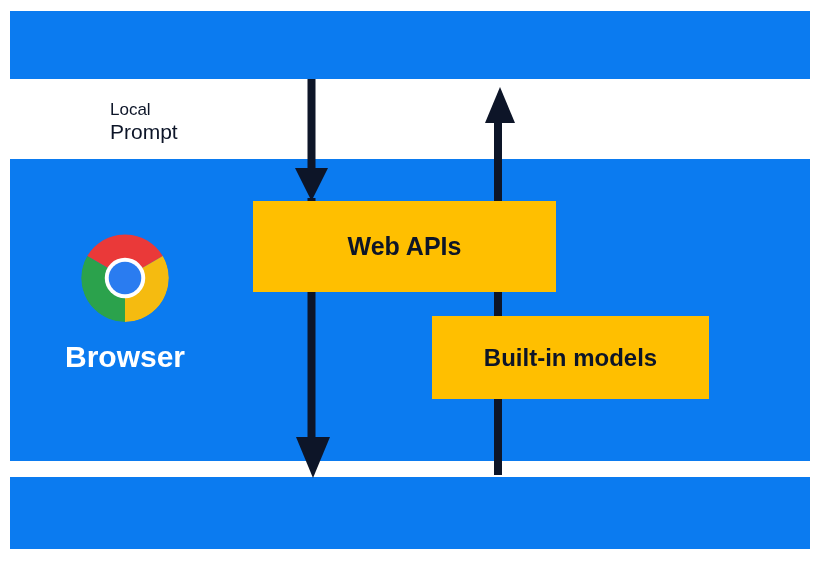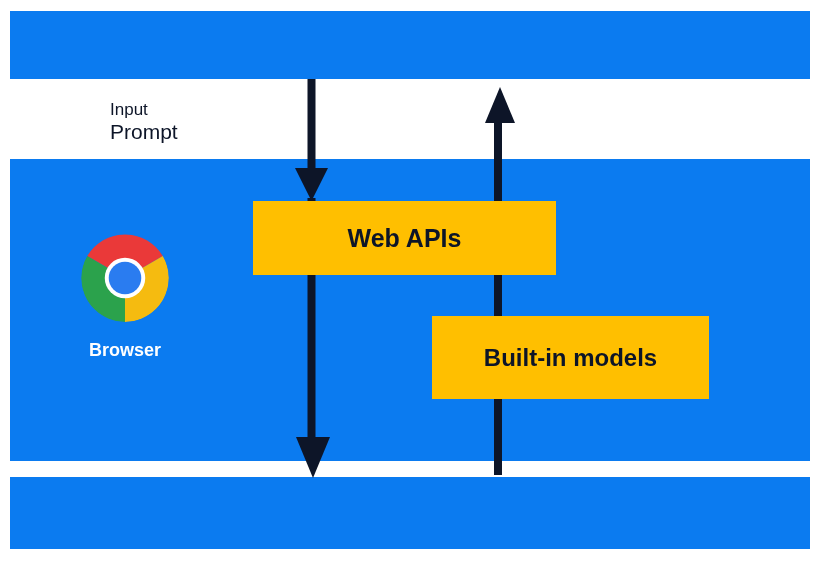--- a/index.html
+++ b/index.html
@@ -70,21 +70,21 @@
     justify-content: center;
     text-align: center;
     color: #0d1528;
     font-weight: bold;
     line-height: 1.22;
   }
   #box-web-apis {
     left: 253px;
     top: 201px;
     width: 303px;
-    height: 74px;
+    height: 91px;
     font-size: 25px;
   }
   #box-builtin-models {
     left: 432px;
     top: 316px;
     width: 277px;
     height: 83px;
     font-size: 24px;
     padding: 0 21px;
     box-sizing: border-box;
@@ -128,21 +128,21 @@
     height: 88px;
     z-index: 4;
   }
   #browser-label {
     position: absolute;
     left: 0px;
     top: 340px;
     width: 250px;
     text-align: center;
     color: #ffffff;
-    font-size: 18px;
+    font-size: 30px;
     font-weight: bold;
     z-index: 4;
     white-space: nowrap;
   }
 </style>
 </head>
 <body>
 
 <div id="canvas">
 
@@ -173,21 +173,21 @@
     <span>Web APIs</span>
   </div>
 
   <div class="yellow-box" id="box-builtin-models">
     <span>
       <span>Built-in models</span><br>
     </span>
   </div>
 
   <div class="flow-label" id="label-input">
-    <span class="kicker">Input</span>
+    <span class="kicker">Local</span>
     <span class="value">Prompt</span>
   </div>
 
 
   <svg id="chrome-logo" viewBox="0 0 100 100">
     <defs>
       <clipPath id="chromeClip">
         <circle cx="50" cy="50" r="50"></circle>
       </clipPath>
     </defs>

